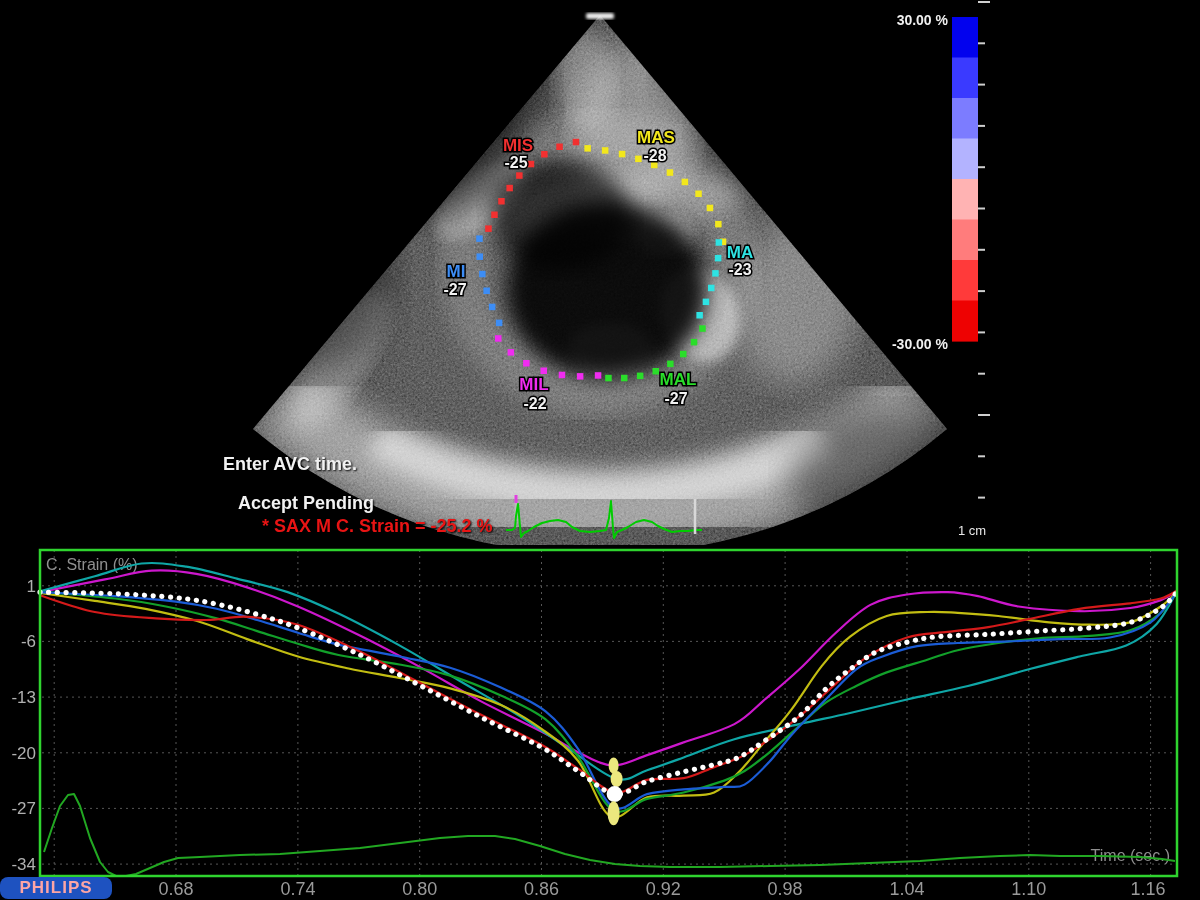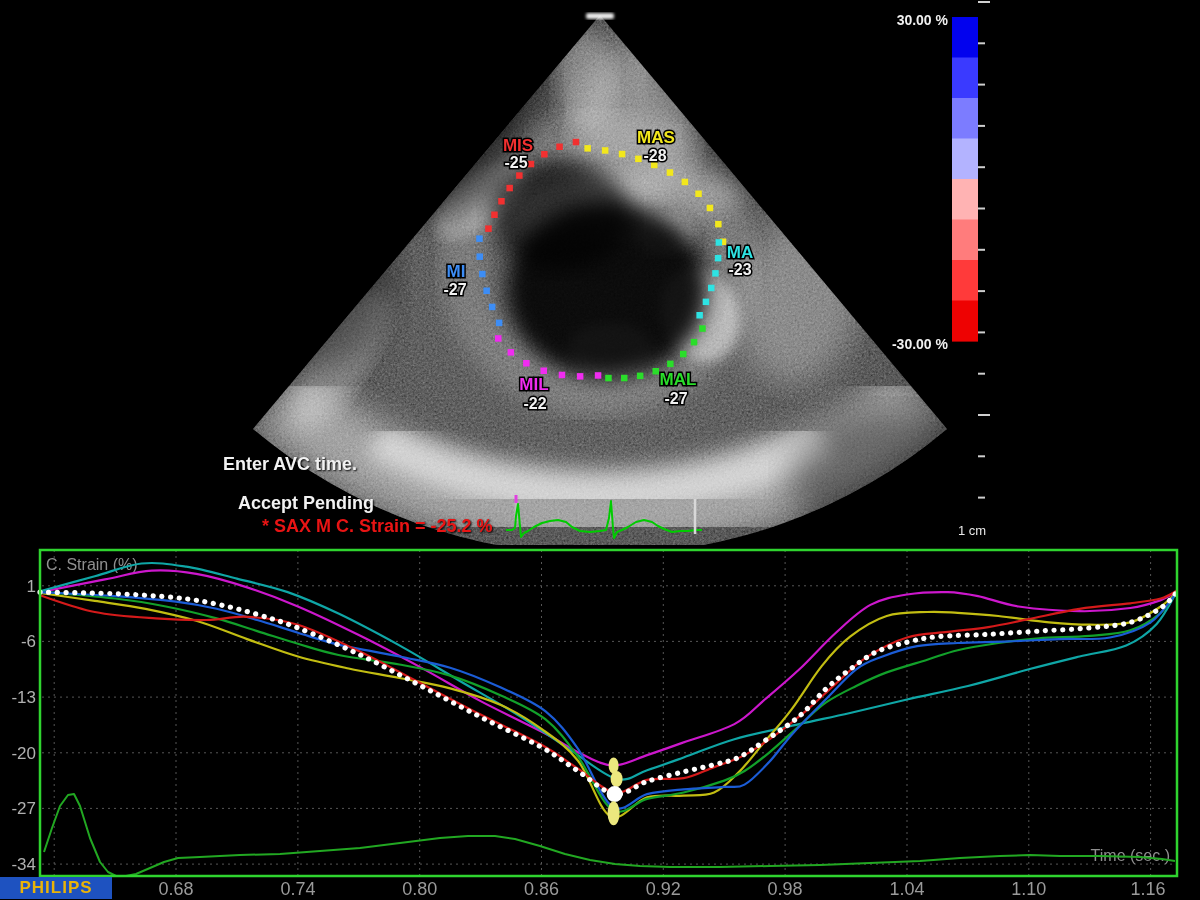--- a/index.html
+++ b/index.html
@@ -5,22 +5,22 @@
   html,body{margin:0;padding:0;background:#000;}
   #stage{position:relative;width:1200px;height:900px;background:#000;overflow:hidden;
          font-family:"Liberation Sans",sans-serif;}
   #gfx{position:absolute;left:0;top:0;}
   .status{position:absolute;font:bold 18px "Liberation Sans",sans-serif;color:#f2f2f2;
           text-shadow:1px 1px 2px #000;white-space:nowrap;}
   #st1{left:223px;top:454px;}
   #st2{left:238px;top:493px;}
   #st3{left:221px;top:516px;color:#e81414;margin-left:41px;}
   #logo{position:absolute;left:0;top:877px;width:112px;height:22px;background:#1e52c0;
-        color:#eab308;font:bold 17px "Liberation Sans",sans-serif;text-align:center;
-        line-height:22px;letter-spacing:1px;}
+        color:#fca5a5;font:bold 17px "Liberation Sans",sans-serif;text-align:center;
+        line-height:22px;letter-spacing:1px;border-radius:8px;}
   svg text{font-family:"Liberation Sans",sans-serif;}
 </style>
 </head>
 <body>
 
 <div id="stage">
   <svg id="gfx" width="1200" height="900">
     <defs>
       <clipPath id="fanClip">
         <path d="M600,15 L253,429 A540,540 0 0 0 947,429 Z"></path>

